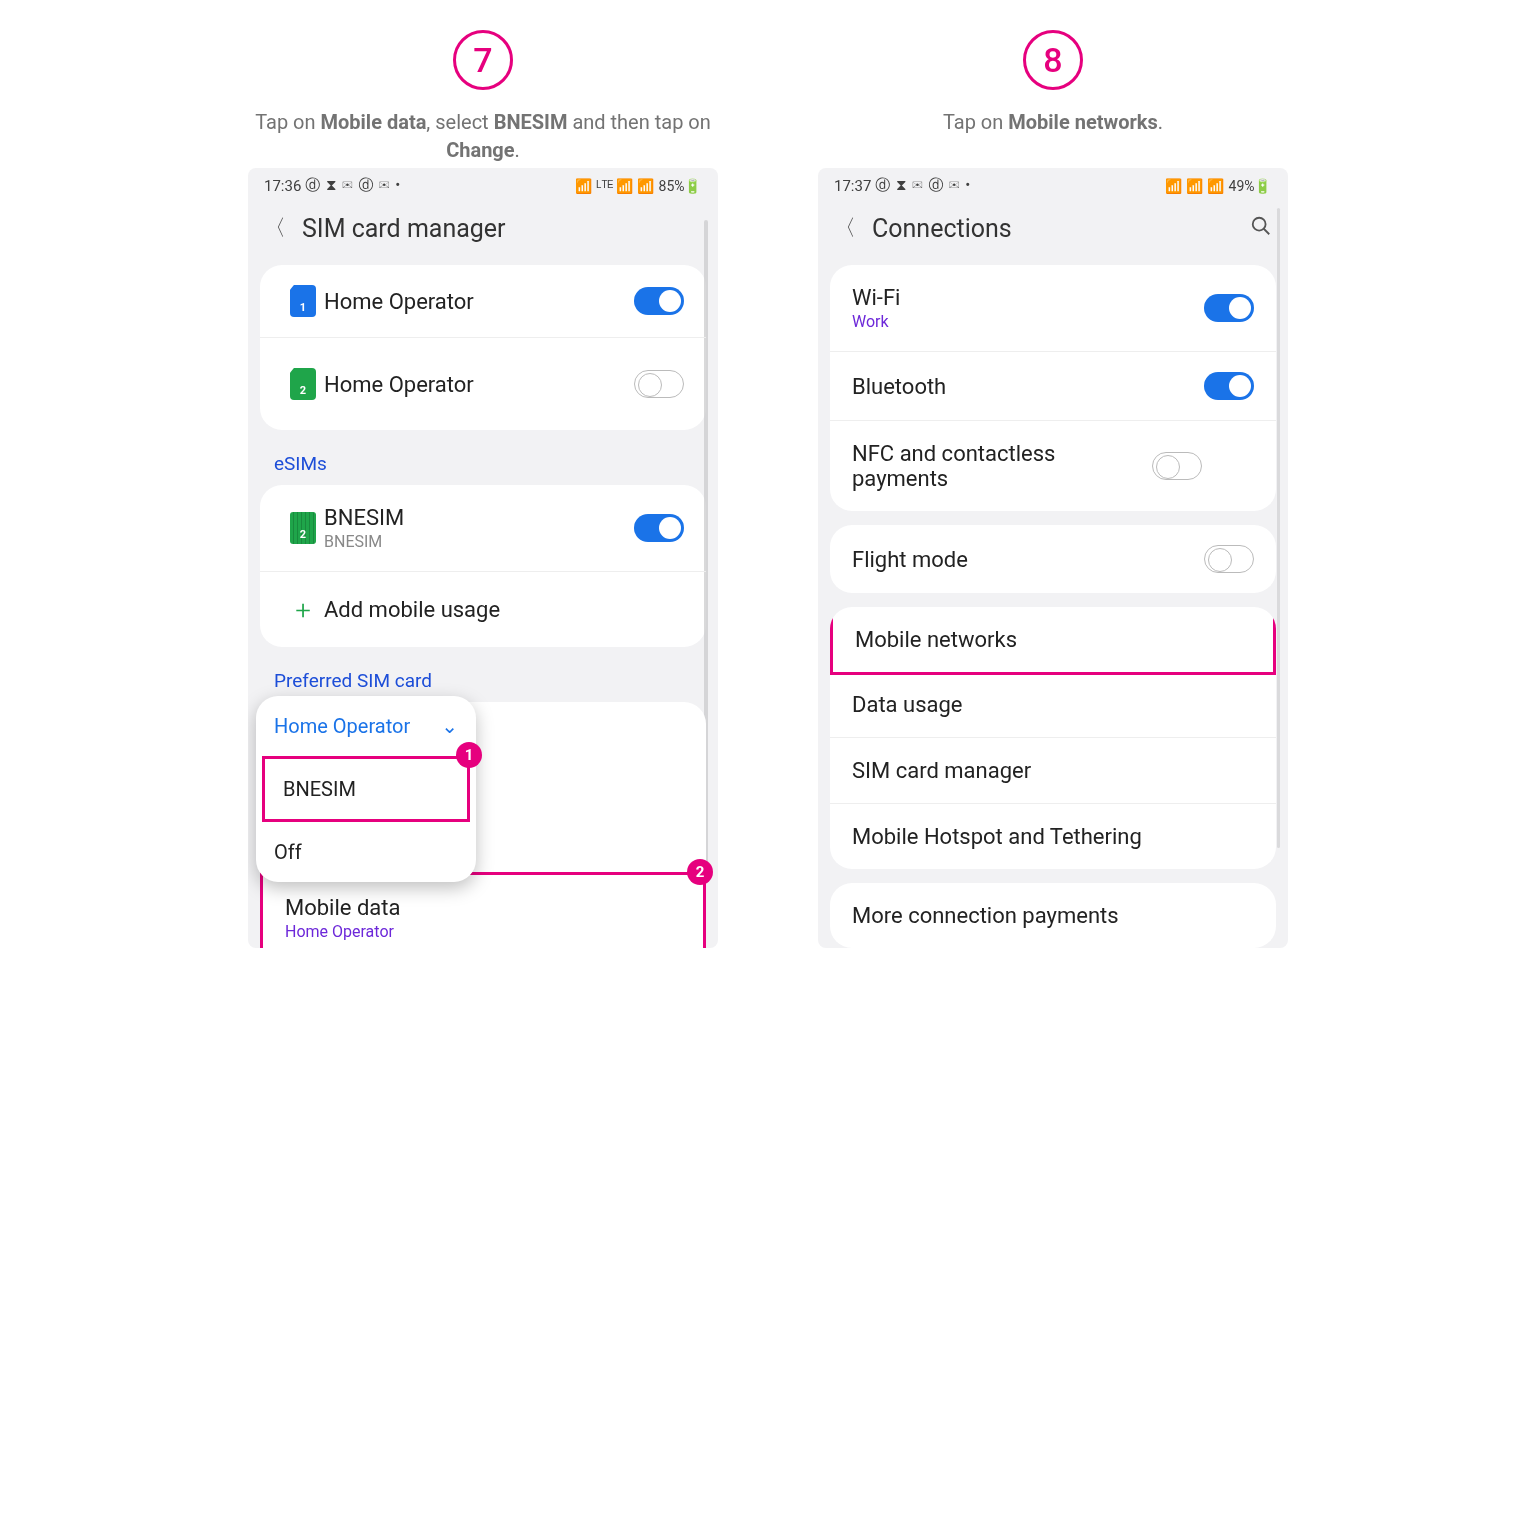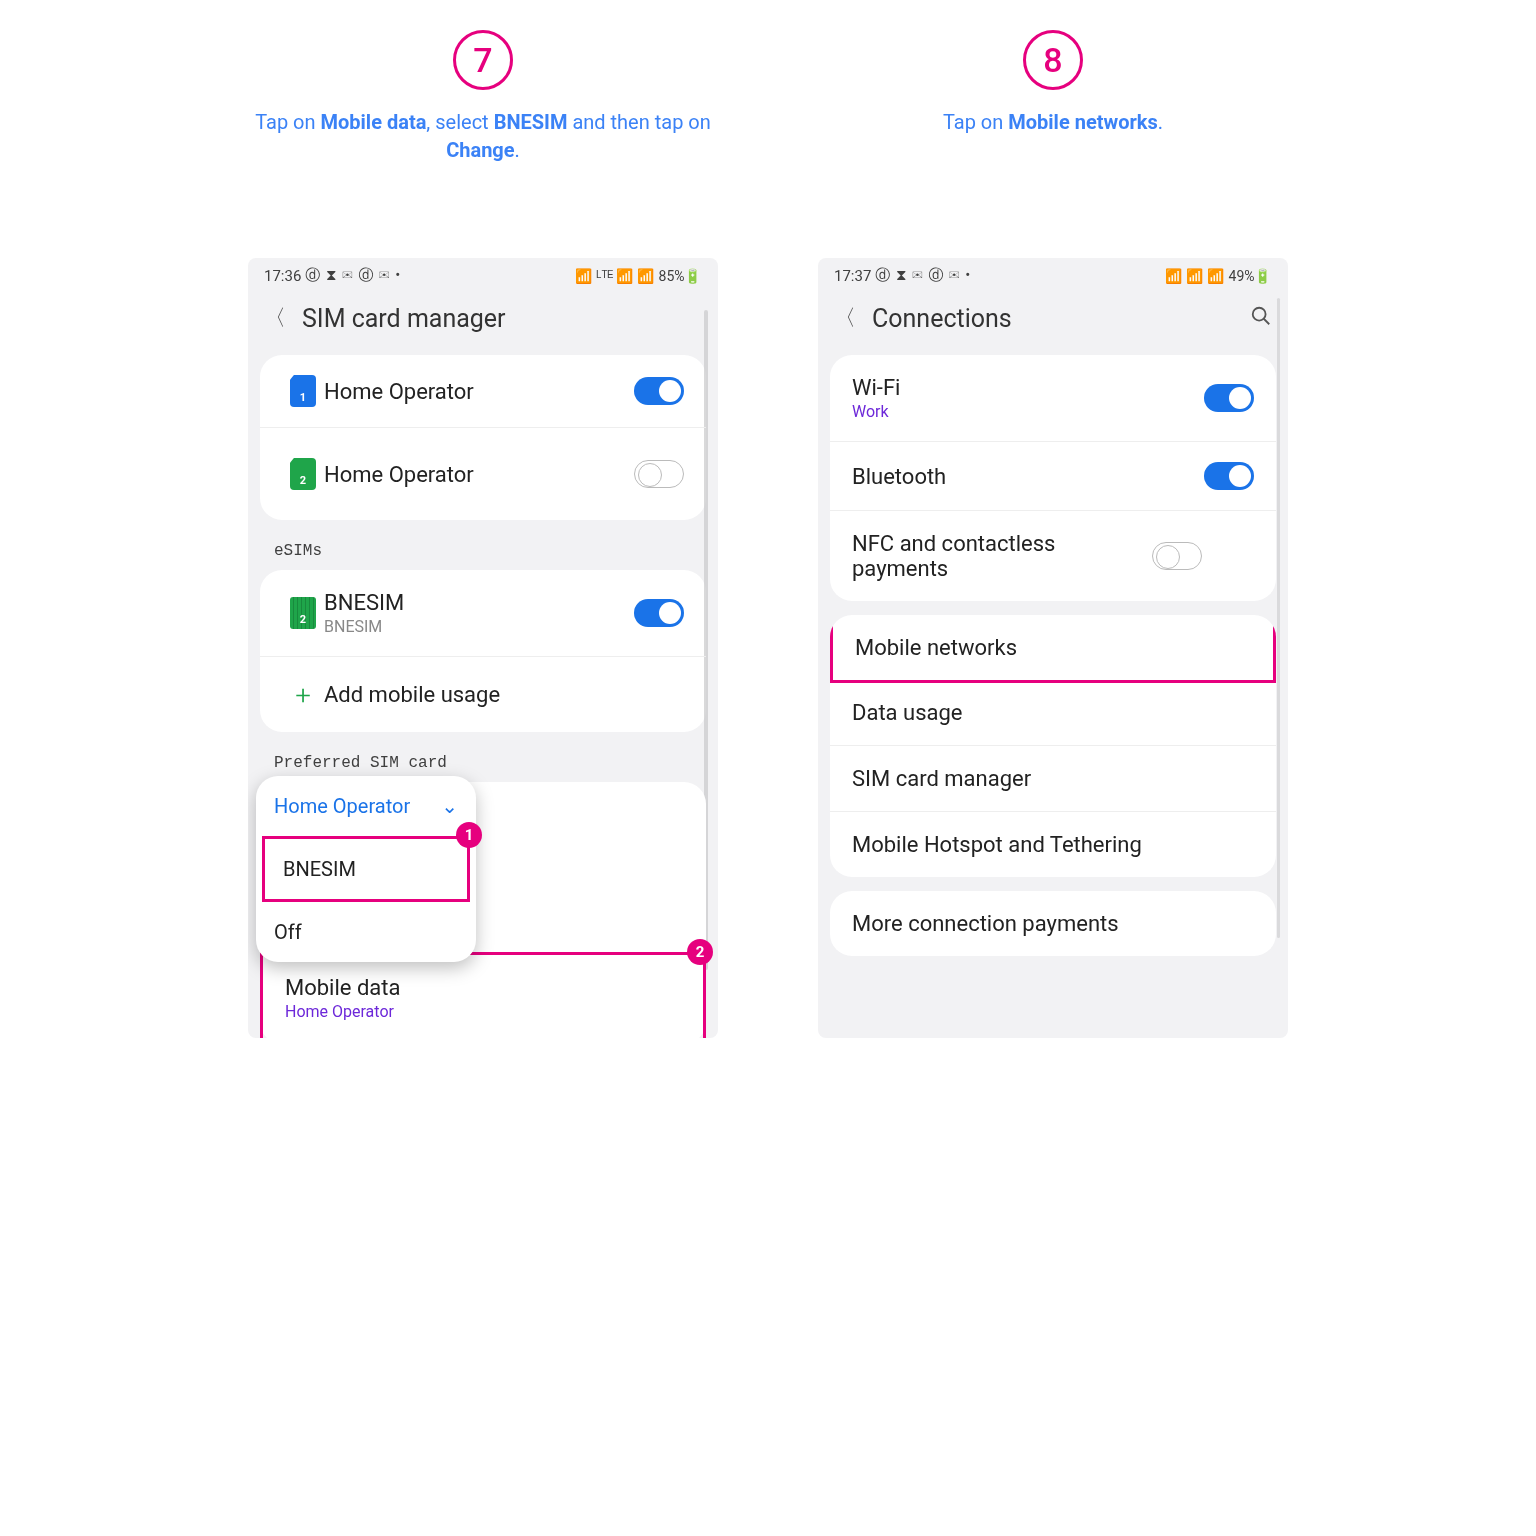--- a/index.html
+++ b/index.html
@@ -33,23 +33,22 @@
     align-items: center;
     justify-content: center;
     font-size: 34px;
     font-weight: 500;
     color: #e6007e;
     margin-bottom: 18px;
   }
   .step-text {
     text-align: center;
     font-size: 20px;
-    color: #3b82f6;
+    color: #737373;
     line-height: 1.4;
-    margin-bottom: 90px;
     min-height: 60px;
   }
   .phone {
     width: 470px;
     background: #f2f2f4;
     border-radius: 8px;
     overflow: hidden;
     color: #222;
     position: relative;
   }
@@ -86,24 +85,23 @@
     font-size: 22px;
     border-bottom: 1px solid #eee;
     position: relative;
   }
   .row:last-child { border-bottom: none; }
   .row .icon-slot { width: 42px; display: flex; justify-content: center; }
   .row .label-col { flex: 1; }
   .row .sub { font-size: 16px; color: #6d28d9; margin-top: 2px; }
   .row .sub-grey { font-size: 16px; color: #888; margin-top: 2px; }
   .section-label {
-    font-size: 16px;
-    color: #404040;
+    font-size: 19px;
+    color: #1d4ed8;
     padding: 8px 26px 10px 26px;
-    font-family: Liberation Mono, monospace;
   }
   .toggle {
     width: 50px; height: 28px; border-radius: 14px; position: relative;
   }
   .toggle.on { background: #1a73e8; }
   .toggle.on::after {
     content:""; position:absolute; right:3px; top:3px; width:22px; height:22px; background:#fff; border-radius:50%;
   }
   .toggle.off { background:#fff; border:1px solid #bbb; }
   .toggle.off::after {
@@ -269,20 +267,26 @@
         <div class="row connections-row">
           <span class="label-col">Bluetooth</span>
           <span class="toggle on"></span>
         </div>
         <div class="row connections-row">
           <span class="label-col" style="max-width:300px;">NFC and contactless payments</span>
           <span class="toggle off"></span>
         </div>
       </div>
 
+      <div class="card">
+        <div class="row connections-row">
+          <span class="label-col">Flight mode</span>
+          <span class="toggle off"></span>
+        </div>
+      </div>
 
       <div class="card">
         <div class="row connections-row hl-mobile-networks">
           <span class="label-col">Mobile networks</span>
         </div>
         <div class="row connections-row">
           <span class="label-col">Data usage</span>
         </div>
         <div class="row connections-row">
           <span class="label-col">SIM card manager</span>

